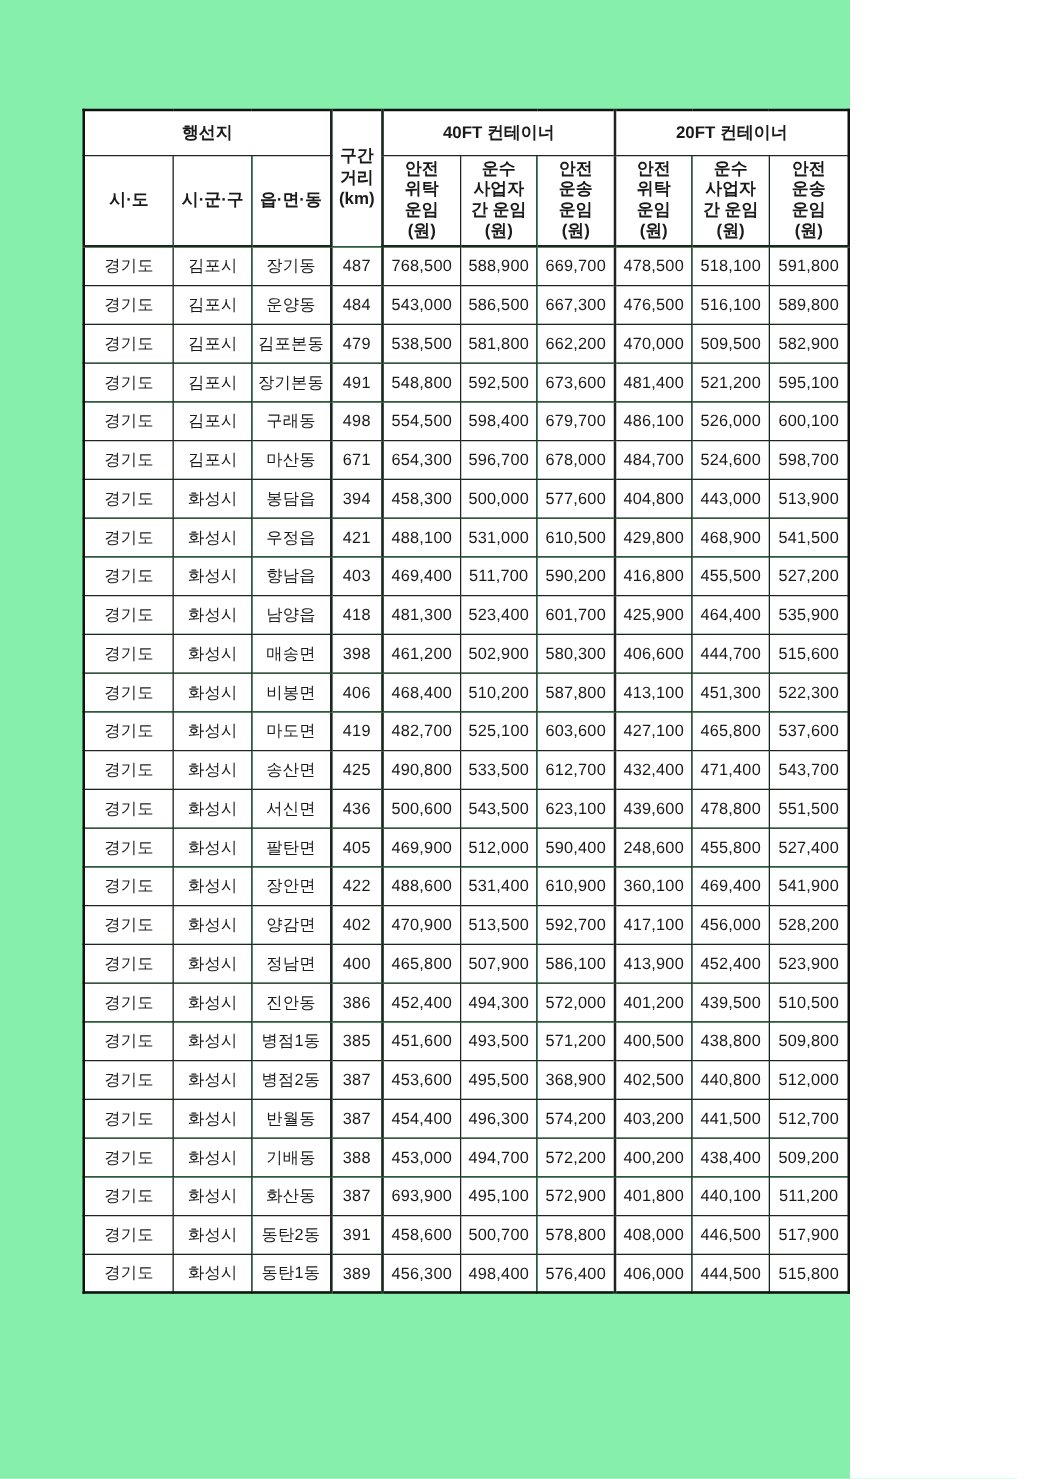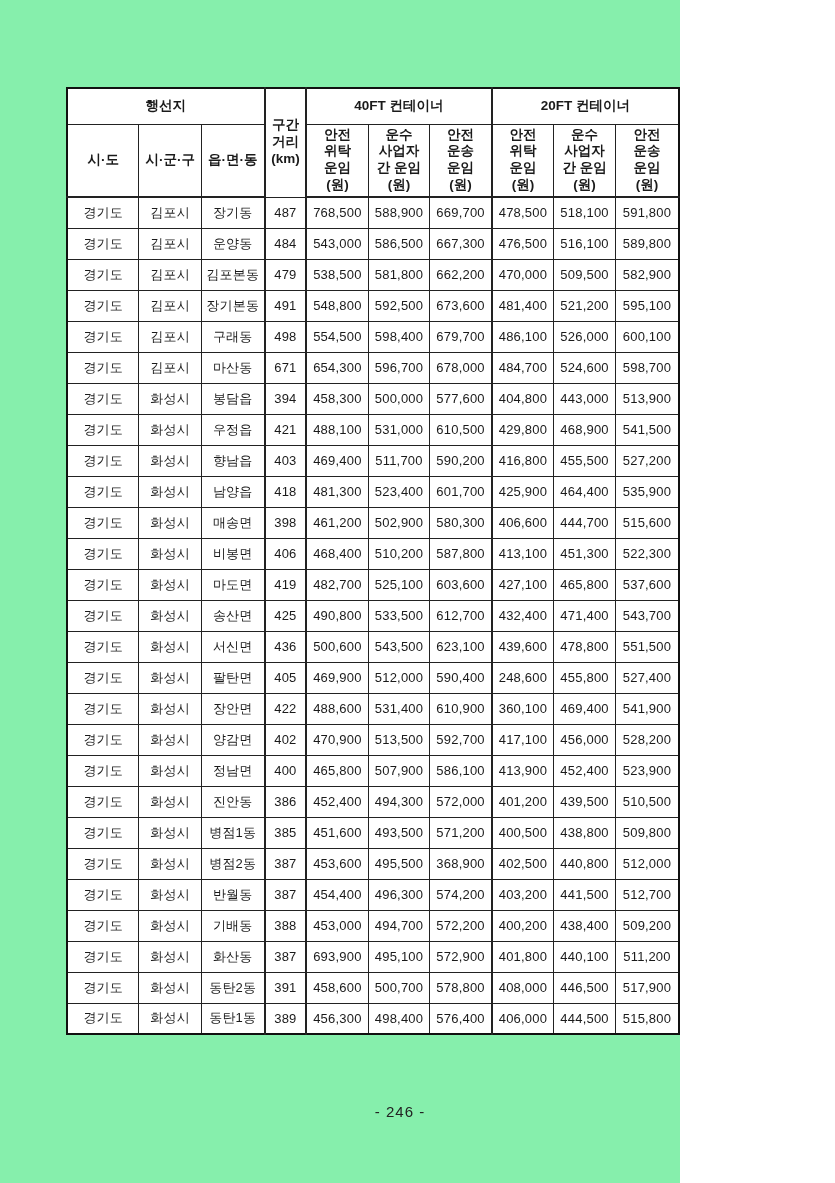--- a/index.html
+++ b/index.html
@@ -430,15 +430,14 @@
           <td class="sep">456,300</td>
           <td>498,400</td>
           <td>576,400</td>
           <td class="sep">406,000</td>
           <td>444,500</td>
           <td>515,800</td>
         </tr>
       </tbody>
   </table>
 
-  <div class="page-number">- 246 -</div>
 
 </div>
 
 </body></html>

